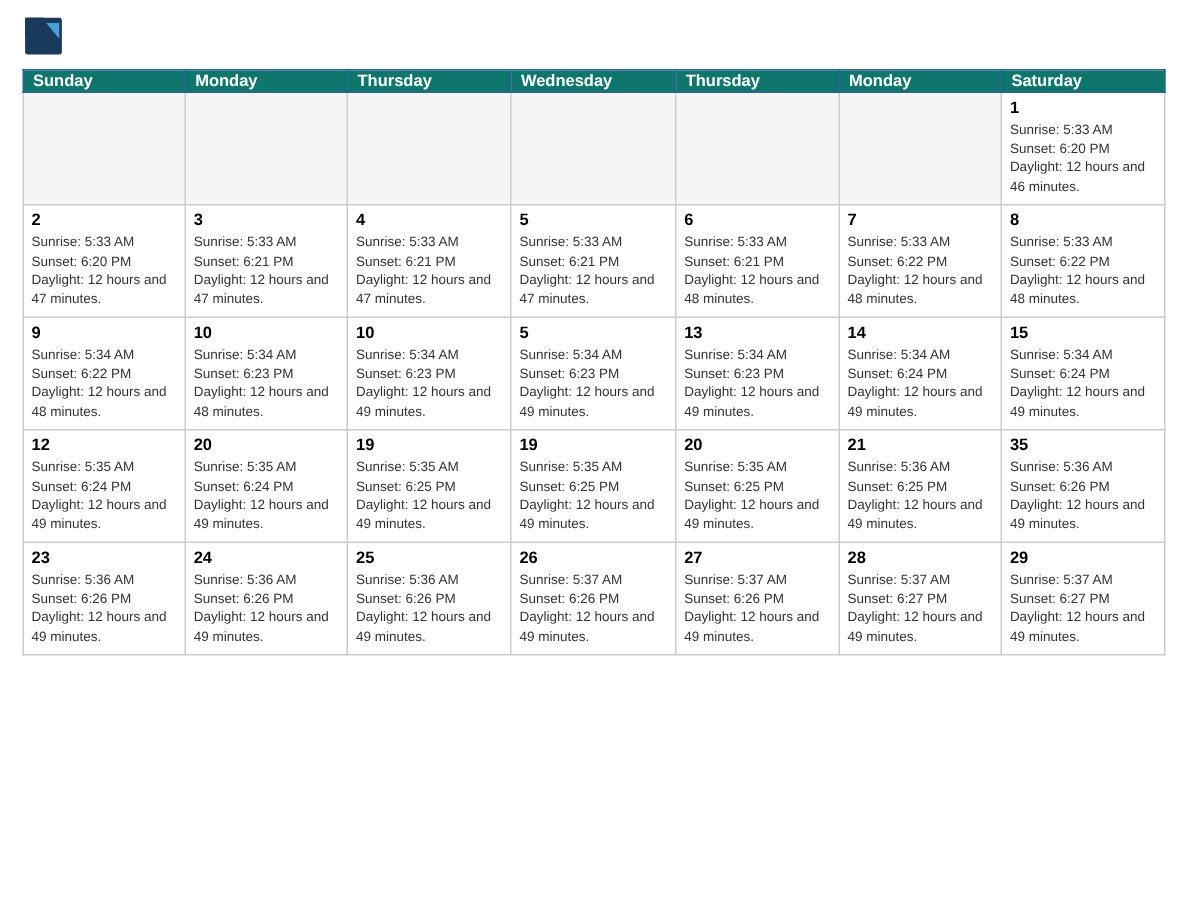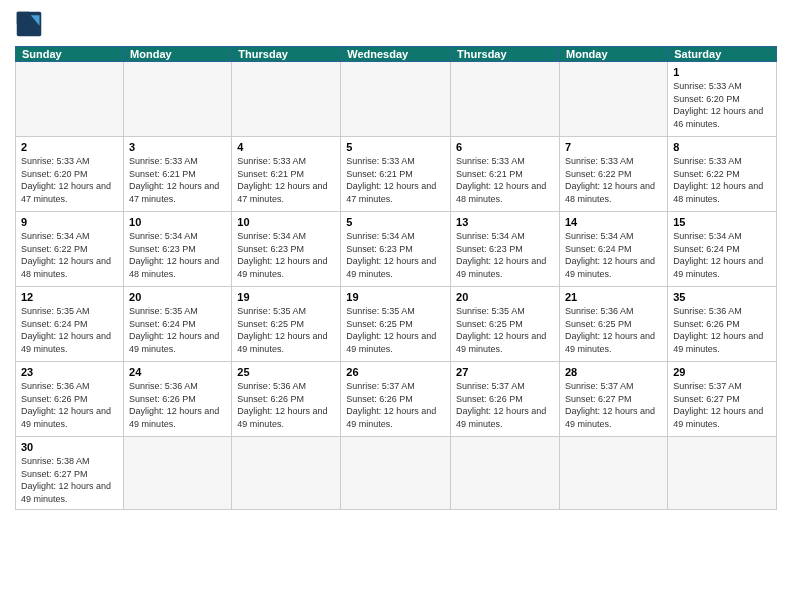--- a/index.html
+++ b/index.html
@@ -367,31 +367,15 @@
       </td>
           <td>
         <span class="day-num">29</span>
         <div class="day-info">
           Sunrise: 5:37 AM<br>
           Sunset: 6:27 PM<br>
           Daylight: 12 hours and 49 minutes.
         </div>
       </td>
         </tr>
-        <tr class="last-row">
-          <td>
-        <span class="day-num">30</span>
-        <div class="day-info">
-          Sunrise: 5:38 AM<br>
-          Sunset: 6:27 PM<br>
-          Daylight: 12 hours and 49 minutes.
-        </div>
-      </td>
-          <td class="empty"></td>
-          <td class="empty"></td>
-          <td class="empty"></td>
-          <td class="empty"></td>
-          <td class="empty"></td>
-          <td class="empty"></td>
-        </tr>
       </tbody>
   </table>
 </div>
 
 </body></html>

